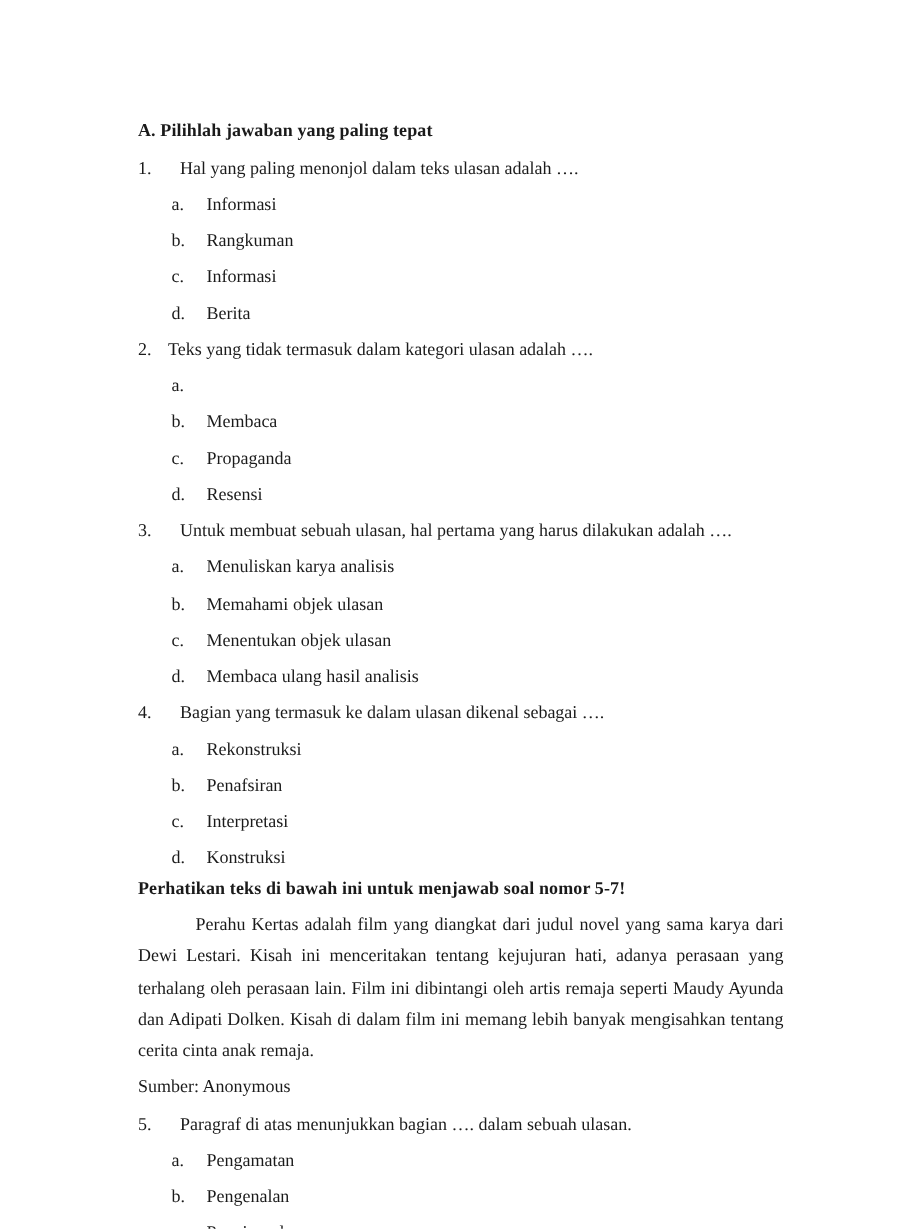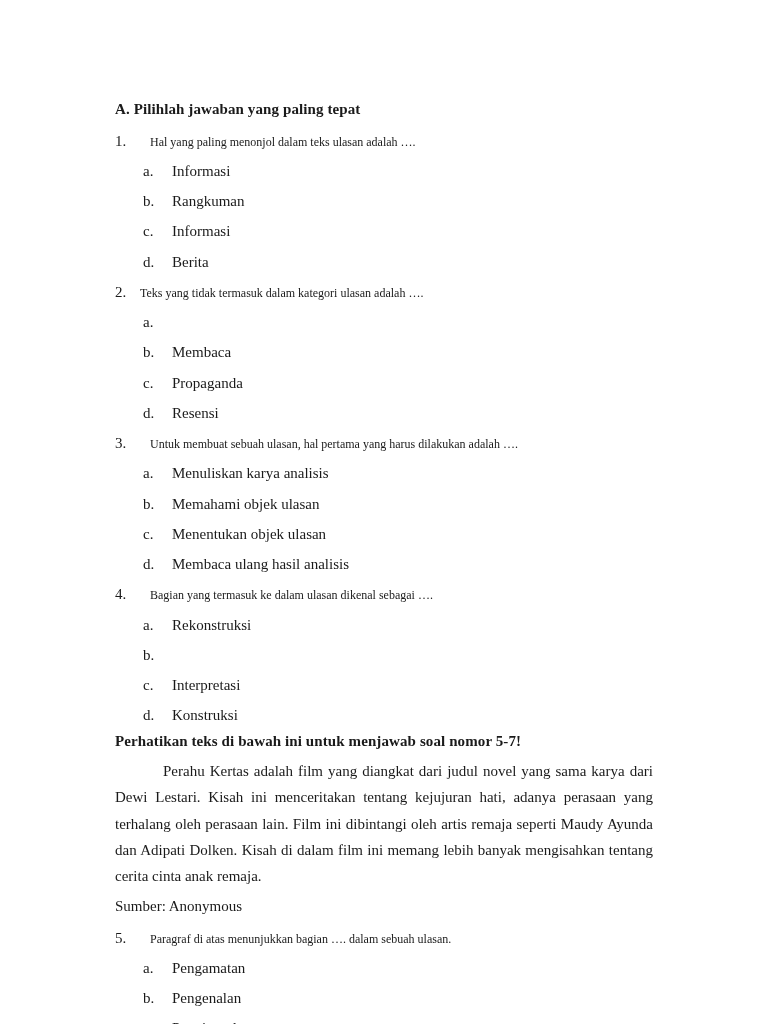--- a/index.html
+++ b/index.html
@@ -52,21 +52,21 @@
   .q-num {
     flex: 0 0 auto;
     width: 35px;
     font-size: 15px;
   }
   .question.tight .q-num {
     width: 25px;
   }
   .q-text {
     flex: 1 1 auto;
-    font-size: 12px;
+    font-size: 15px;
   }
 
   
   .option {
     display: flex;
     align-items: baseline;
     font-size: 15px;
     line-height: 1.55;
     margin: 0;
     padding: 5px 0 2px 0;
@@ -173,20 +173,21 @@
     <div class="question">
       <span class="q-num">4.</span>
       <span class="q-text">Bagian yang termasuk ke dalam ulasan dikenal sebagai ….</span>
     </div>
     <div class="option">
       <span class="opt-letter">a.</span>
       <span class="opt-text">Rekonstruksi</span>
     </div>
     <div class="option">
       <span class="opt-letter">b.</span>
+      <span class="opt-text">Penafsiran</span>
     </div>
     <div class="option">
       <span class="opt-letter">c.</span>
       <span class="opt-text">Interpretasi</span>
     </div>
     <div class="option">
       <span class="opt-letter">d.</span>
       <span class="opt-text">Konstruksi</span>
     </div>
 

